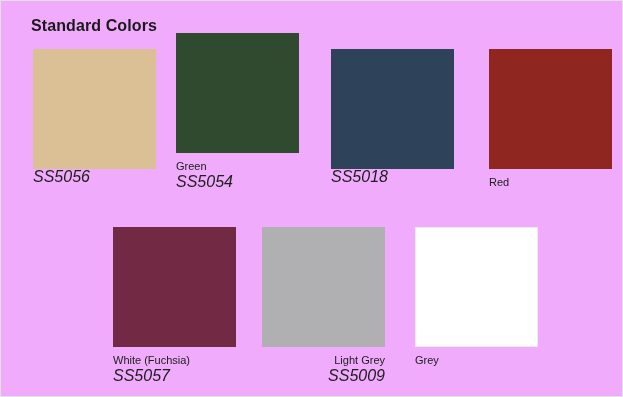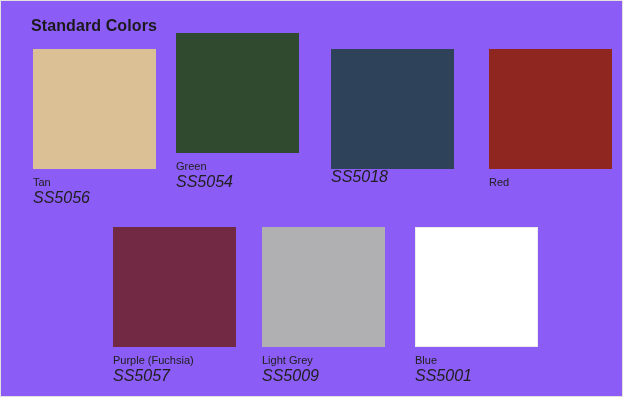--- a/index.html
+++ b/index.html
@@ -12,21 +12,21 @@
     height: 397px;
     overflow: hidden;
     font-family: "Liberation Sans", sans-serif;
     background: #ffffff;
   }
   .panel {
     position: relative;
     width: 623px;
     height: 397px;
     box-sizing: border-box;
-    background: #8b5cf6;
+    background: #f0abfc;
     border: 1px solid #e2e1de;
     overflow: hidden;
   }
   .panel-title {
     position: absolute;
     left: 30px;
     top: 16px;
     font-size: 16px;
     font-weight: bold;
     color: #1a1a1a;
@@ -70,46 +70,44 @@
 </head>
 <body>
 
 <div class="panel">
 
   <div class="panel-title">Standard Colors</div>
 
   <div class="swatch-grid">
       <div class="swatch-cell" style="left: 32px; top: 48px;">
         <div class="swatch-chip" style="background: rgb(219, 192, 149);"></div>
-        <div class="swatch-label">Tan</div>
         <div class="swatch-code">SS5056</div>
       </div>
       <div class="swatch-cell" style="left: 175px; top: 32px;">
         <div class="swatch-chip" style="background: rgb(48, 74, 47);"></div>
         <div class="swatch-label">Green</div>
         <div class="swatch-code">SS5054</div>
       </div>
       <div class="swatch-cell" style="left: 330px; top: 48px;">
         <div class="swatch-chip" style="background: rgb(46, 66, 89);"></div>
         <div class="swatch-code">SS5018</div>
       </div>
       <div class="swatch-cell" style="left: 488px; top: 48px;">
         <div class="swatch-chip" style="background: rgb(143, 38, 32);"></div>
         <div class="swatch-label">Red</div>
       </div>
       <div class="swatch-cell" style="left: 112px; top: 226px;">
         <div class="swatch-chip" style="background: rgb(114, 42, 68);"></div>
-        <div class="swatch-label">Purple (Fuchsia)</div>
+        <div class="swatch-label">White (Fuchsia)</div>
         <div class="swatch-code">SS5057</div>
       </div>
-      <div class="swatch-cell" style="left: 261px; top: 226px;">
+      <div class="swatch-cell" style="left: 261px; top: 226px; text-align: right;">
         <div class="swatch-chip" style="background: rgb(176, 176, 178);"></div>
         <div class="swatch-label">Light Grey</div>
         <div class="swatch-code">SS5009</div>
       </div>
       <div class="swatch-cell" style="left: 414px; top: 226px;">
         <div class="swatch-chip bordered" style="background: rgb(255, 255, 255);"></div>
-        <div class="swatch-label">Blue</div>
-        <div class="swatch-code">SS5001</div>
+        <div class="swatch-label">Grey</div>
       </div>
     </div>
 
 </div>
 
 </body></html>

